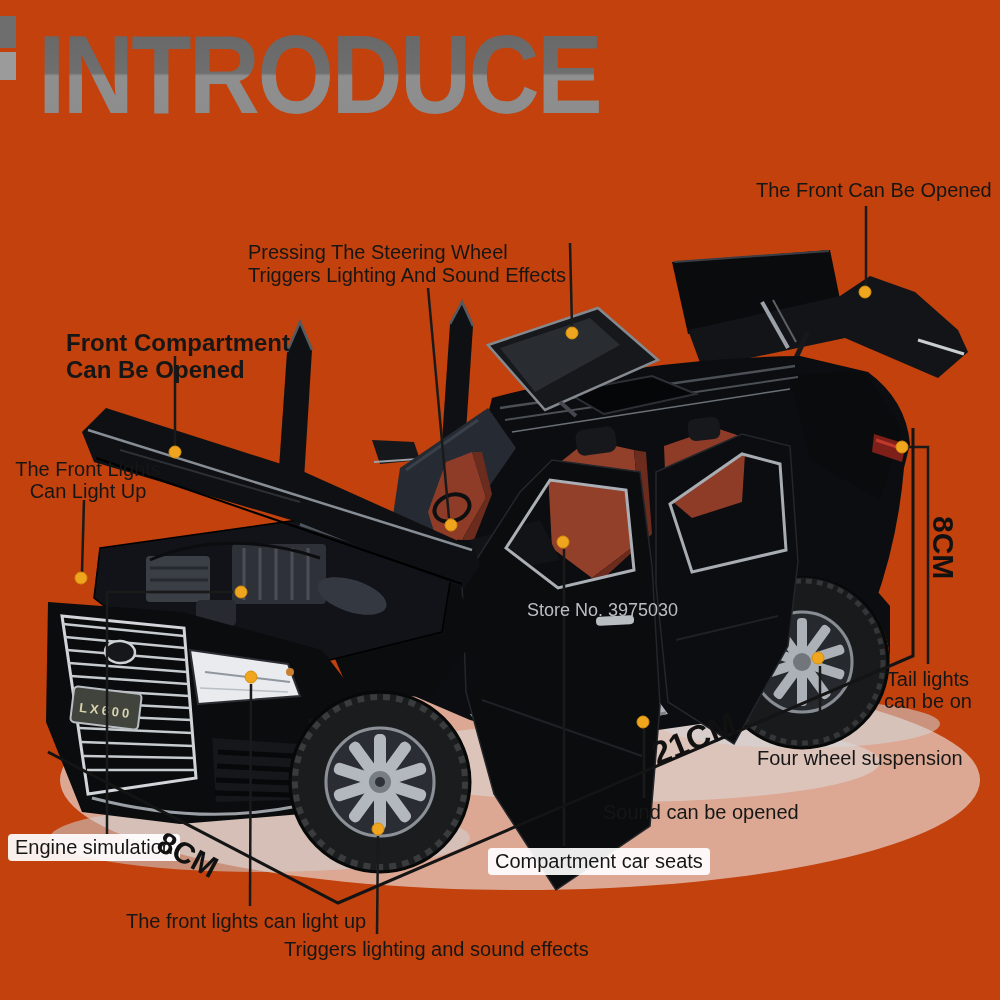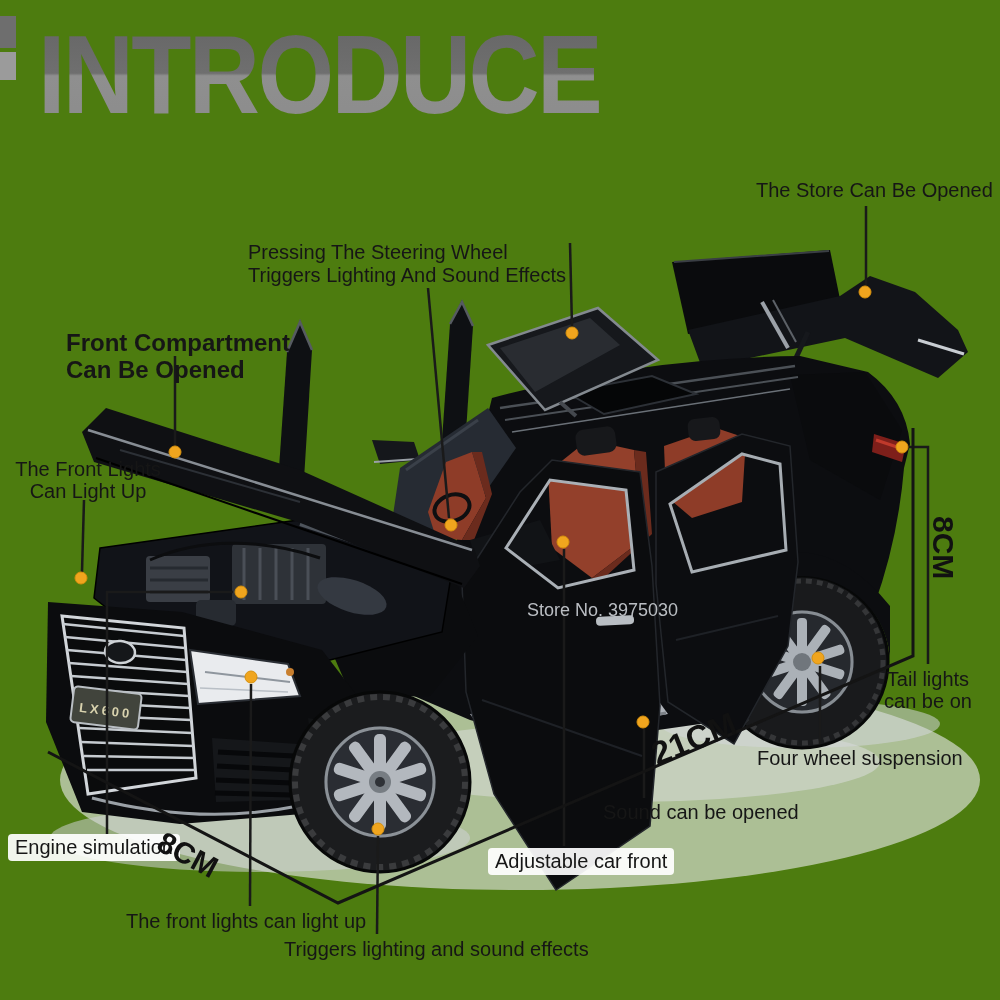--- a/index.html
+++ b/index.html
@@ -1,16 +1,16 @@
 <!DOCTYPE html>
 <html><head>
 <meta charset="utf-8">
 <style>
   html,body{margin:0;padding:0;background:#ffffff;}
-  #stage{position:relative;width:1000px;height:1000px;overflow:hidden;background:#4d7c0f;
+  #stage{position:relative;width:1000px;height:1000px;overflow:hidden;background:#c2410c;
          font-family:"Liberation Sans", sans-serif;color:#161616;}
   .car-svg{position:absolute;left:0;top:0;}
   .lbl{position:absolute;font-size:20px;line-height:23px;white-space:nowrap;color:#161616;}
   .lbl.center{text-align:center;white-space:normal;}
   .lbl.boxed{background:rgba(255,255,255,.92);padding:2px 7px;border-radius:4px;}
   .lbl.bold2{font-weight:bold;font-size:24px;line-height:27px;}
   .dim{position:absolute;font-weight:bold;font-size:30px;color:#111;}
   #title{position:absolute;left:38px;top:10px;font-weight:bold;font-size:112px;
          letter-spacing:-3px;transform:scaleX(.88);transform-origin:left top;
          background:linear-gradient(180deg,#646464 0%,#6f6f6f 49%,#8f8f8f 51%,#8b8b8b 100%);
@@ -245,21 +245,21 @@
       <circle cx="378" cy="829" r="6"></circle>
       <circle cx="563" cy="542" r="6"></circle>
       <circle cx="643" cy="722" r="6"></circle>
       <circle cx="818" cy="658" r="6"></circle>
       <circle cx="902" cy="447" r="6"></circle>
     </g>
   </svg>
 
   <div id="watermark">Store No. 3975030</div>
 
-  <div class="lbl" style="left:756px;top:179px;">The Store Can Be Opened</div>
+  <div class="lbl" style="left:756px;top:179px;">The Front Can Be Opened</div>
 
 
   <div class="lbl" style="left:248px;top:241px;">
     <div>Pressing The Steering Wheel</div>
     <div>Triggers Lighting And Sound Effects</div>
   </div>
 
   <div class="lbl bold2" style="left:66px;top:297px;margin-top:32px;">
     <div>Front Compartment</div>
     <div>Can Be Opened</div>
@@ -269,21 +269,21 @@
 
   <div class="lbl center" style="left:12px;top:458px;width:152px;line-height:22px;">
     <div>The Front Lights</div>
     <div>Can Light Up</div>
   </div>
 
   <div class="lbl" style="left:126px;top:910px;">The front lights can light up</div>
 
   <div class="lbl" style="left:284px;top:938px;">Triggers lighting and sound effects</div>
 
-  <div class="lbl boxed" style="left:488px;top:848px;">Adjustable car front</div>
+  <div class="lbl boxed" style="left:488px;top:848px;">Compartment car seats</div>
 
   <div class="lbl" style="left:603px;top:801px;">Sound can be opened</div>
 
   <div class="lbl" style="left:757px;top:747px;">Four wheel suspension</div>
 
   <div class="lbl center" style="left:872px;top:668px;width:112px;line-height:22px;">
     <div>Tail lights</div>
     <div>can be on</div>
   </div>
 

